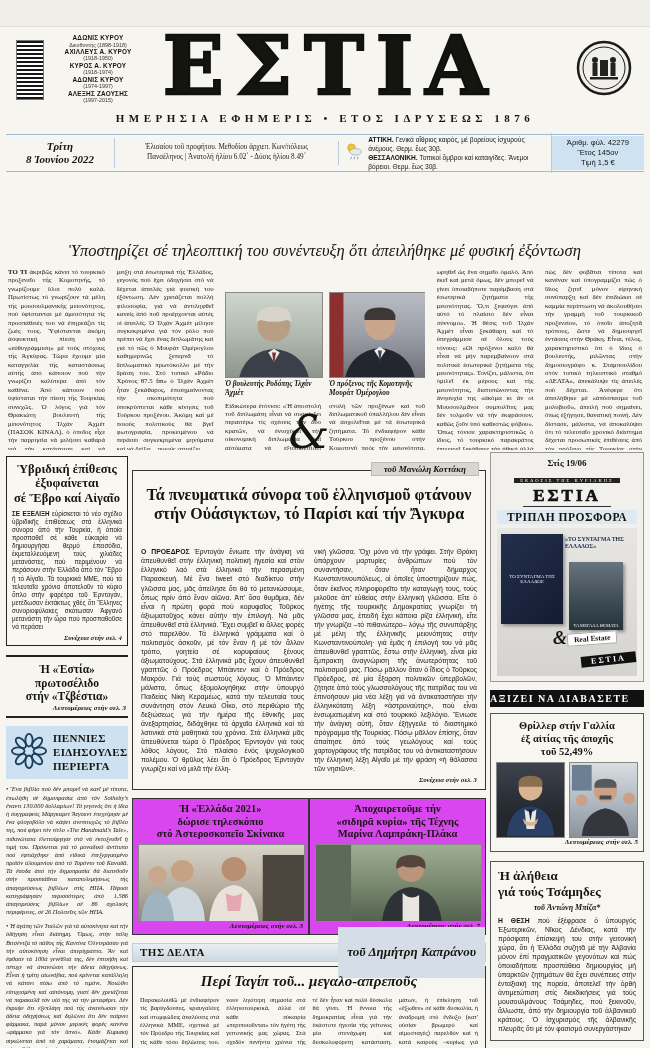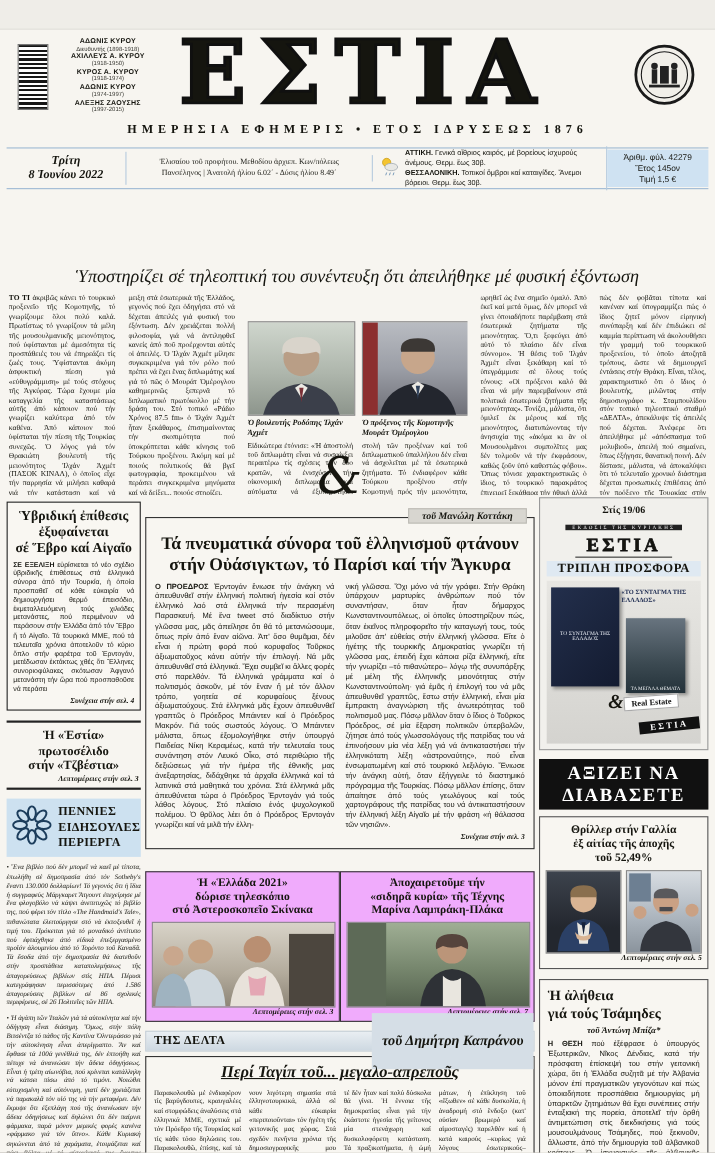--- a/index.html
+++ b/index.html
@@ -70,33 +70,33 @@
   #izvestia .zt{font-size:11.5px;font-weight:bold;text-align:center;line-height:1.2;}
   #pennies{margin-top:8px;background:#cde1f0;padding:6px 5px;display:flex;align-items:center;gap:6px;}
   #pennies .plabel{font-size:11px;font-weight:bold;line-height:1.25;letter-spacing:.3px;}
   #bullets{margin-top:6px;font-style:italic;font-size:6.3px;line-height:1.3;}
   #bullets p{margin:0 0 6px;}
 
   
   #kbox{border:1.5px solid #333;padding:6px 8px 6px;position:relative;margin-top:18px;background:#f8f6f1;}
   #kbyline{position:absolute;top:-9px;right:6px;background:#d8d6d0;border:1px solid #bdbbb5;
            font-style:italic;font-weight:bold;font-size:9px;padding:1px 12px;}
-  #ktitle{font-size:16px;font-weight:bold;text-align:center;line-height:1.2;margin:8px 0 6px;}
+  #ktitle{font-size:16px;font-weight:bold;text-align:center;line-height:1.2;margin:8px 0 24px;}
   #kcols{display:flex;gap:10px;}
   .kcol{width:50%;font-size:6.85px;line-height:1.32;}
   #featrow{display:flex;justify-content:space-between;margin-top:8px;}
-  .feat{width:170px;border:1.5px solid #333;padding:4px 5px;background:#f0abfc;margin-top:12px;}
+  .feat{width:170px;border:1.5px solid #333;padding:4px 5px;background:#d946ef;}
   .feat .ft{font-size:10.5px;font-weight:bold;text-align:center;line-height:1.2;}
   .fphoto{width:100%;height:76px;border:1px solid #888;margin-top:3px;position:relative;overflow:hidden;}
   #daybar{margin-top:8px;height:17px;background:linear-gradient(#e9eef2,#cdd8e1);display:flex;
           align-items:center;justify-content:space-between;border:1px solid #c2cdd6;}
   #daybar .dl{font-weight:bold;font-size:11px;padding-left:7px;letter-spacing:.5px;}
   #daybar .dr{font-style:italic;font-weight:bold;font-size:13px;background:#d5dee6;padding:17px 9px;height:100%;display:flex;align-items:center;}
   #daybox{margin-top:4px;border:1.5px solid #333;padding:4px 7px;background:#f8f6f1;}
-  #daytitle{font-size:15px;font-weight:bold;font-style:italic;text-align:center;margin:2px 0 6px;text-decoration:underline;}
+  #daytitle{font-size:15px;font-weight:bold;font-style:italic;text-align:center;margin:2px 0 6px;}
   #daycols{display:flex;gap:7px;}
   .dcol{width:25%;font-size:6.4px;line-height:1.3;}
 
   
   #promo{border:1px solid #999;background:#f1f0ec;padding:5px 6px;text-align:center;}
   #promo .pdate{font-weight:bold;font-size:9px;}
   #promo .pkick{font-size:4.6px;letter-spacing:2px;background:#222;color:#fff;display:inline-block;padding:0 6px;margin-top:2px;}
   #promo .pbrand{font-size:17px;font-weight:bold;letter-spacing:3px;border-bottom:1px solid #333;
                  display:inline-block;padding:0 10px;line-height:1.15;-webkit-text-stroke:.7px #111;}
   #promo .poffer{font-size:11.5px;font-weight:bold;background:#dfe9f2;margin-top:3px;padding:1px 0;letter-spacing:.5px;}
@@ -106,21 +106,21 @@
          box-shadow:2px 2px 3px rgba(0,0,0,.35);padding:2px;}
   .b1label{position:absolute;left:68px;top:8px;width:80px;color:#1c2a50;font-weight:bold;font-size:5.8px;text-align:left;line-height:1.25;}
   .book2{position:absolute;left:72px;top:34px;width:50px;height:64px;background:linear-gradient(#68747f,#3c4a52 60%,#24323a);
          color:#f2f5f7;font-size:4.6px;display:flex;align-items:flex-end;justify-content:center;text-align:center;
          box-shadow:2px 2px 3px rgba(0,0,0,.35);padding:2px;}
   .amp2{position:absolute;left:56px;top:100px;font-size:18px;font-style:italic;font-weight:bold;}
   .restate{position:absolute;left:70px;top:104px;background:#fff;border:1px solid #aaa;color:#111;
            font-weight:bold;font-size:7.5px;padding:1px 6px;transform:rotate(-4deg);}
   .brand2{position:absolute;left:84px;top:126px;background:#111;color:#fff;font-weight:bold;font-size:8px;
           letter-spacing:2px;padding:1px 10px;transform:rotate(-6deg);}
-  #worthbanner{margin-top:8px;background:#111;color:#fff;text-align:center;font-size:17px;font-weight:bold;
+  #worthbanner{margin-top:8px;background:#111;color:#fff;text-align:left;font-size:10px;font-weight:bold;
                letter-spacing:1.5px;padding:3px 0;}
   #france{margin-top:6px;border:1px solid #555;padding:5px;background:#f8f6f1;}
   #france .ft{font-size:10.5px;font-weight:bold;text-align:center;line-height:1.25;}
   #frphotos{display:flex;gap:4px;justify-content:center;margin-top:4px;}
   .frp{width:68px;height:74px;border:1px solid #888;position:relative;overflow:hidden;}
   #tsam{margin-top:9px;border:1px solid #555;padding:6px 7px;background:#f8f6f1;}
   #tsam .tt{font-size:13px;font-weight:bold;line-height:1.2;}
   #tsam .tby{font-style:italic;font-weight:bold;font-size:8px;text-align:center;margin:4px 0 4px;}
   #tsam .tb{font-size:6.8px;line-height:1.33;}
 </style>

